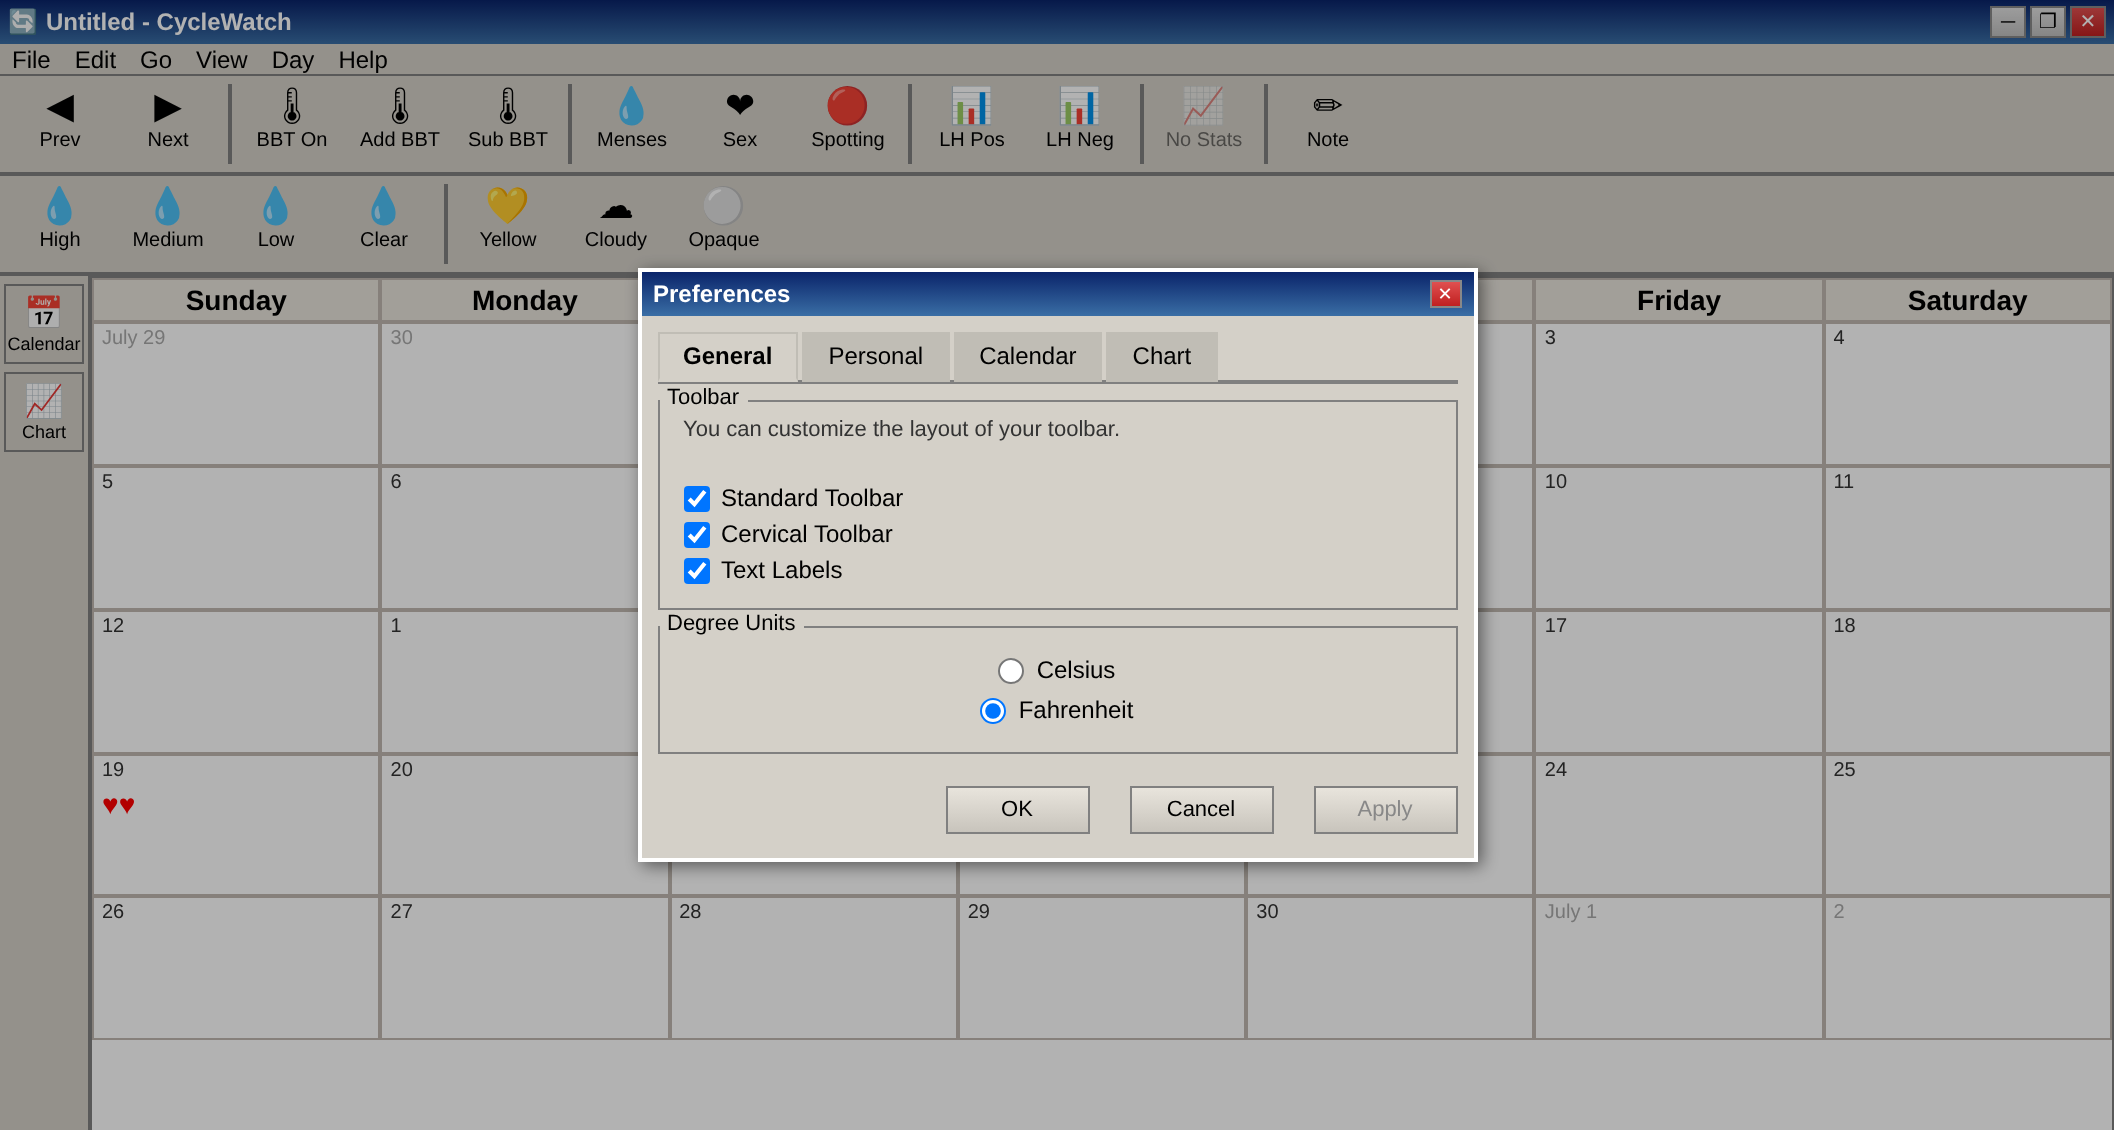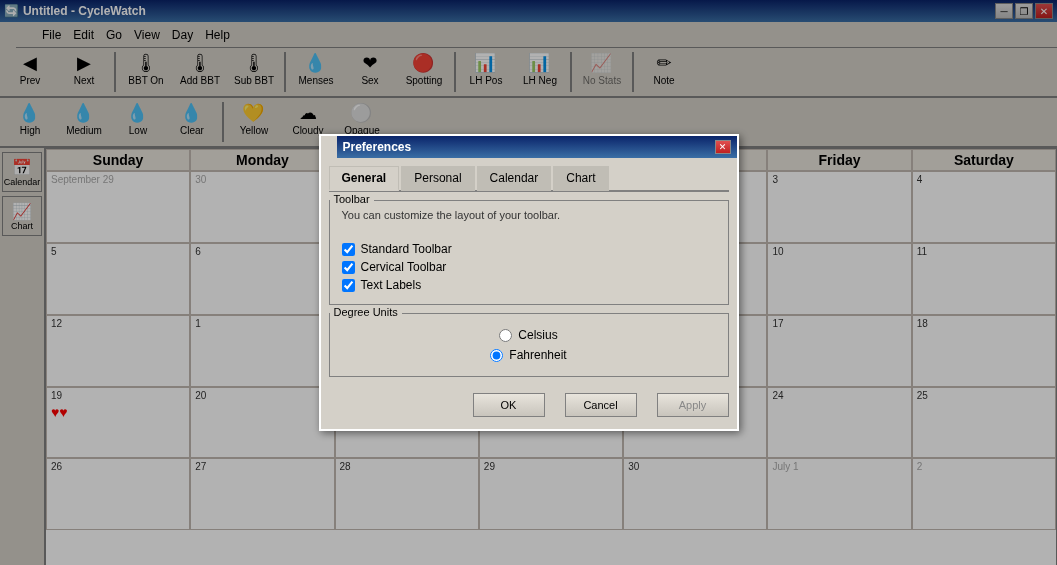--- a/index.html
+++ b/index.html
@@ -26,26 +26,25 @@
       color: black;
       font-size: 10px;
       cursor: pointer;
       display: flex; align-items: center; justify-content: center;
     }
     .title-btn.close-btn { background: linear-gradient(to bottom, #e05050, #c02020); color: white; }
 
     
     #menubar {
       background: #d4d0c8;
-      height: 26px;
-      display: flex;
-      align-items: center;
-      padding: 0 20px;
+      height: 16px;
+      display: flex;
+      align-items: center;
+      padding: 0 0;
       border-bottom: 1px solid #808080;
-      margin-left: 16px;
     }
     .menu-item {
       padding: 2px 6px;
       cursor: pointer;
       font-size: 12px;
     }
 
     
     #toolbar {
       background: #d4d0c8;
@@ -152,21 +151,20 @@
     #dialog-titlebar {
       background: linear-gradient(to bottom, #0a246a, #3a6ea5);
       color: white;
       height: 22px;
       display: flex;
       align-items: center;
       justify-content: space-between;
       padding: 0 6px;
       font-size: 12px;
       font-weight: bold;
-      margin-left: 16px;
     }
     #dialog-content { padding: 8px; }
     .tab-bar {
       display: flex;
       border-bottom: 2px solid #808080;
       margin-bottom: 8px;
     }
     .tab {
       padding: 4px 12px;
       cursor: pointer;
@@ -353,21 +351,21 @@
   <div id="calendar">
 
     <div class="cal-header">Sunday</div>
     <div class="cal-header">Monday</div>
     <div class="cal-header">Tuesday</div>
     <div class="cal-header">Wednesday</div>
     <div class="cal-header">Thursday</div>
     <div class="cal-header">Friday</div>
     <div class="cal-header">Saturday</div>
 
-    <div class="cal-cell other-month"><span class="date-num">September 29</span></div>
+    <div class="cal-cell other-month"><span class="date-num">July 29</span></div>
     <div class="cal-cell other-month"><span class="date-num">30</span></div>
     <div class="cal-cell other-month"><span class="date-num">31</span></div>
     <div class="cal-cell"><span class="date-num">1</span></div>
     <div class="cal-cell"><span class="date-num">2</span></div>
     <div class="cal-cell"><span class="date-num">3</span></div>
     <div class="cal-cell"><span class="date-num">4</span></div>
 
     <div class="cal-cell"><span class="date-num">5</span></div>
     <div class="cal-cell"><span class="date-num">6</span></div>
     <div class="cal-cell"><span class="date-num">7</span></div>

